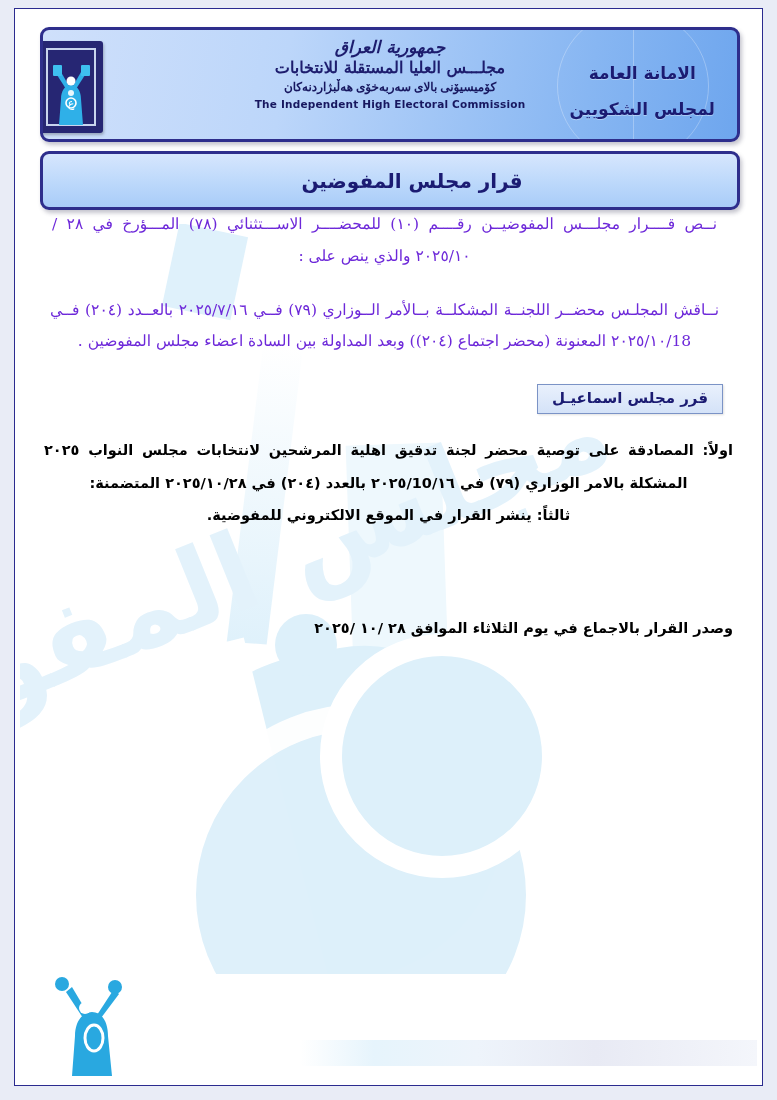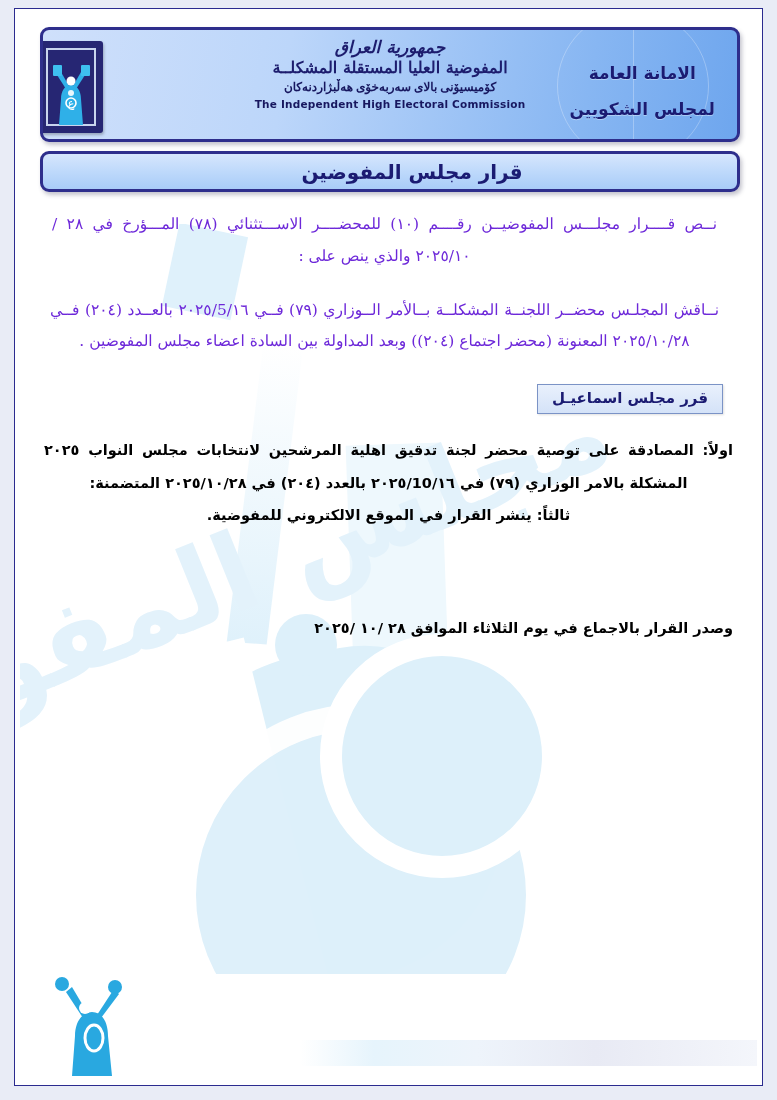--- a/index.html
+++ b/index.html
@@ -206,21 +206,21 @@
     line-height: 2.1;
     text-shadow: 0 1px 0 rgba(255,255,255,.35);
   }
 
   
   .title-banner {
     position: absolute;
     left: 20px;
     top: 137px;
     width: 700px;
-    height: 41px;
+    height: 59px;
     border: 3px solid #2e2e8c;
     border-radius: 9px;
     background: linear-gradient(to bottom, #d6e6fd 0%, #bcd8fb 55%, #a9ccf8 100%);
     box-shadow: 2px 3px 4px rgba(60,60,90,.30);
     box-sizing: border-box;
     display: flex;
     align-items: center;
     justify-content: center;
     z-index: 3;
     padding-left: 44px;
@@ -342,40 +342,40 @@
           <rect x="42" y="24" width="9" height="11" rx="1" fill="#3ec0f0"></rect>
           <circle cx="32" cy="40" r="4.5" fill="#ffffff"></circle>
           <circle cx="32" cy="52" r="3" fill="#ffffff" opacity=".9"></circle>
           <circle cx="32" cy="62" r="5" fill="none" stroke="#ffffff" stroke-width="1.6"></circle>
           <text x="32" y="66" font-size="11" fill="#ffffff" text-anchor="middle" font-family="DejaVu Sans">ع</text>
         </svg>
       </div>
 
       <div class="hdr-center">
         <div class="hdr-l1">جمهورية العراق</div>
-        <div class="hdr-l2">المفوضية العليا المستقلة المشكلــة</div>
+        <div class="hdr-l2">مجلـــس العليا المستقلة للانتخابات</div>
         <div class="hdr-l3">كۆمیسیۆنی بالای سەربەخۆی هەڵبژاردنەکان</div>
         <div class="hdr-l4">The Independent High Electoral Commission</div>
       </div>
 
       <div class="hdr-right">
         <div>الامانة العامة</div>
         <div>لمجلس الشكويين</div>
       </div>
     </div>
 
     <div class="title-banner">
       <span>قرار مجلس المفوضين</span>
     </div>
 
     <div class="body-area">
 
       <p class="para p-intro">نــص قــــرار مجلـــس المفوضيــن رقــــم (١٠) للمحضــــر الاســـتثنائي (٧٨) المـــؤرخ في ٢٨ / ٢٠٢٥/١٠ والذي ينص على :</p>
 
-      <p class="para p-2">نــاقش المجلـس محضــر اللجنــة المشكلــة بــالأمر الــوزاري (٧٩) فــي ٢٠٢٥/5/١٦ بالعــدد (٢٠٤) فــي ٢٠٢٥/١٠/٢٨ المعنونة (محضر اجتماع (٢٠٤)) وبعد المداولة بين السادة اعضاء مجلس المفوضين .</p>
+      <p class="para p-2">نــاقش المجلـس محضــر اللجنــة المشكلــة بــالأمر الــوزاري (٧٩) فــي ٢٠٢٥/٧/١٦ بالعــدد (٢٠٤) فــي ٢٠٢٥/١٠/18 المعنونة (محضر اجتماع (٢٠٤)) وبعد المداولة بين السادة اعضاء مجلس المفوضين .</p>
 
       <div class="decide-wrap">
         <div class="decide-box">قرر مجلس اسماعيـل</div>
       </div>
 
       <p class="clause clause-1">اولاً: المصادقة على توصية محضر لجنة تدقيق اهلية المرشحين لانتخابات مجلس النواب ٢٠٢٥ المشكلة بالامر الوزاري (٧٩) في ٢٠٢٥/10/١٦ بالعدد (٢٠٤) في ٢٠٢٥/١٠/٢٨ المتضمنة:</p>
       <p class="clause clause-short">ثالثاً: ينشر القرار في الموقع الالكتروني للمفوضية.</p>
 
       <div class="closing">وصدر القرار بالاجماع في يوم الثلاثاء الموافق   ٢٨ /١٠ /٢٠٢٥</div>
     </div>

